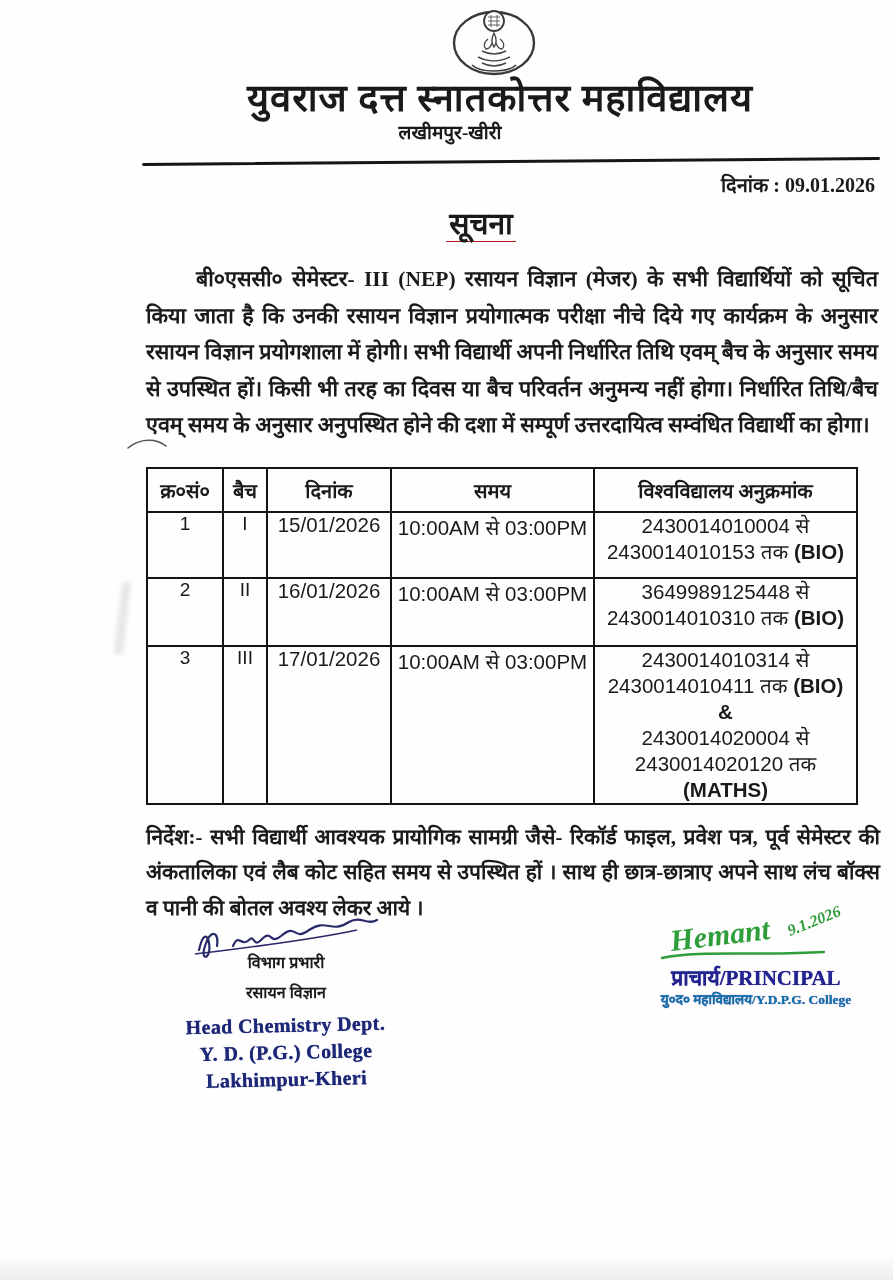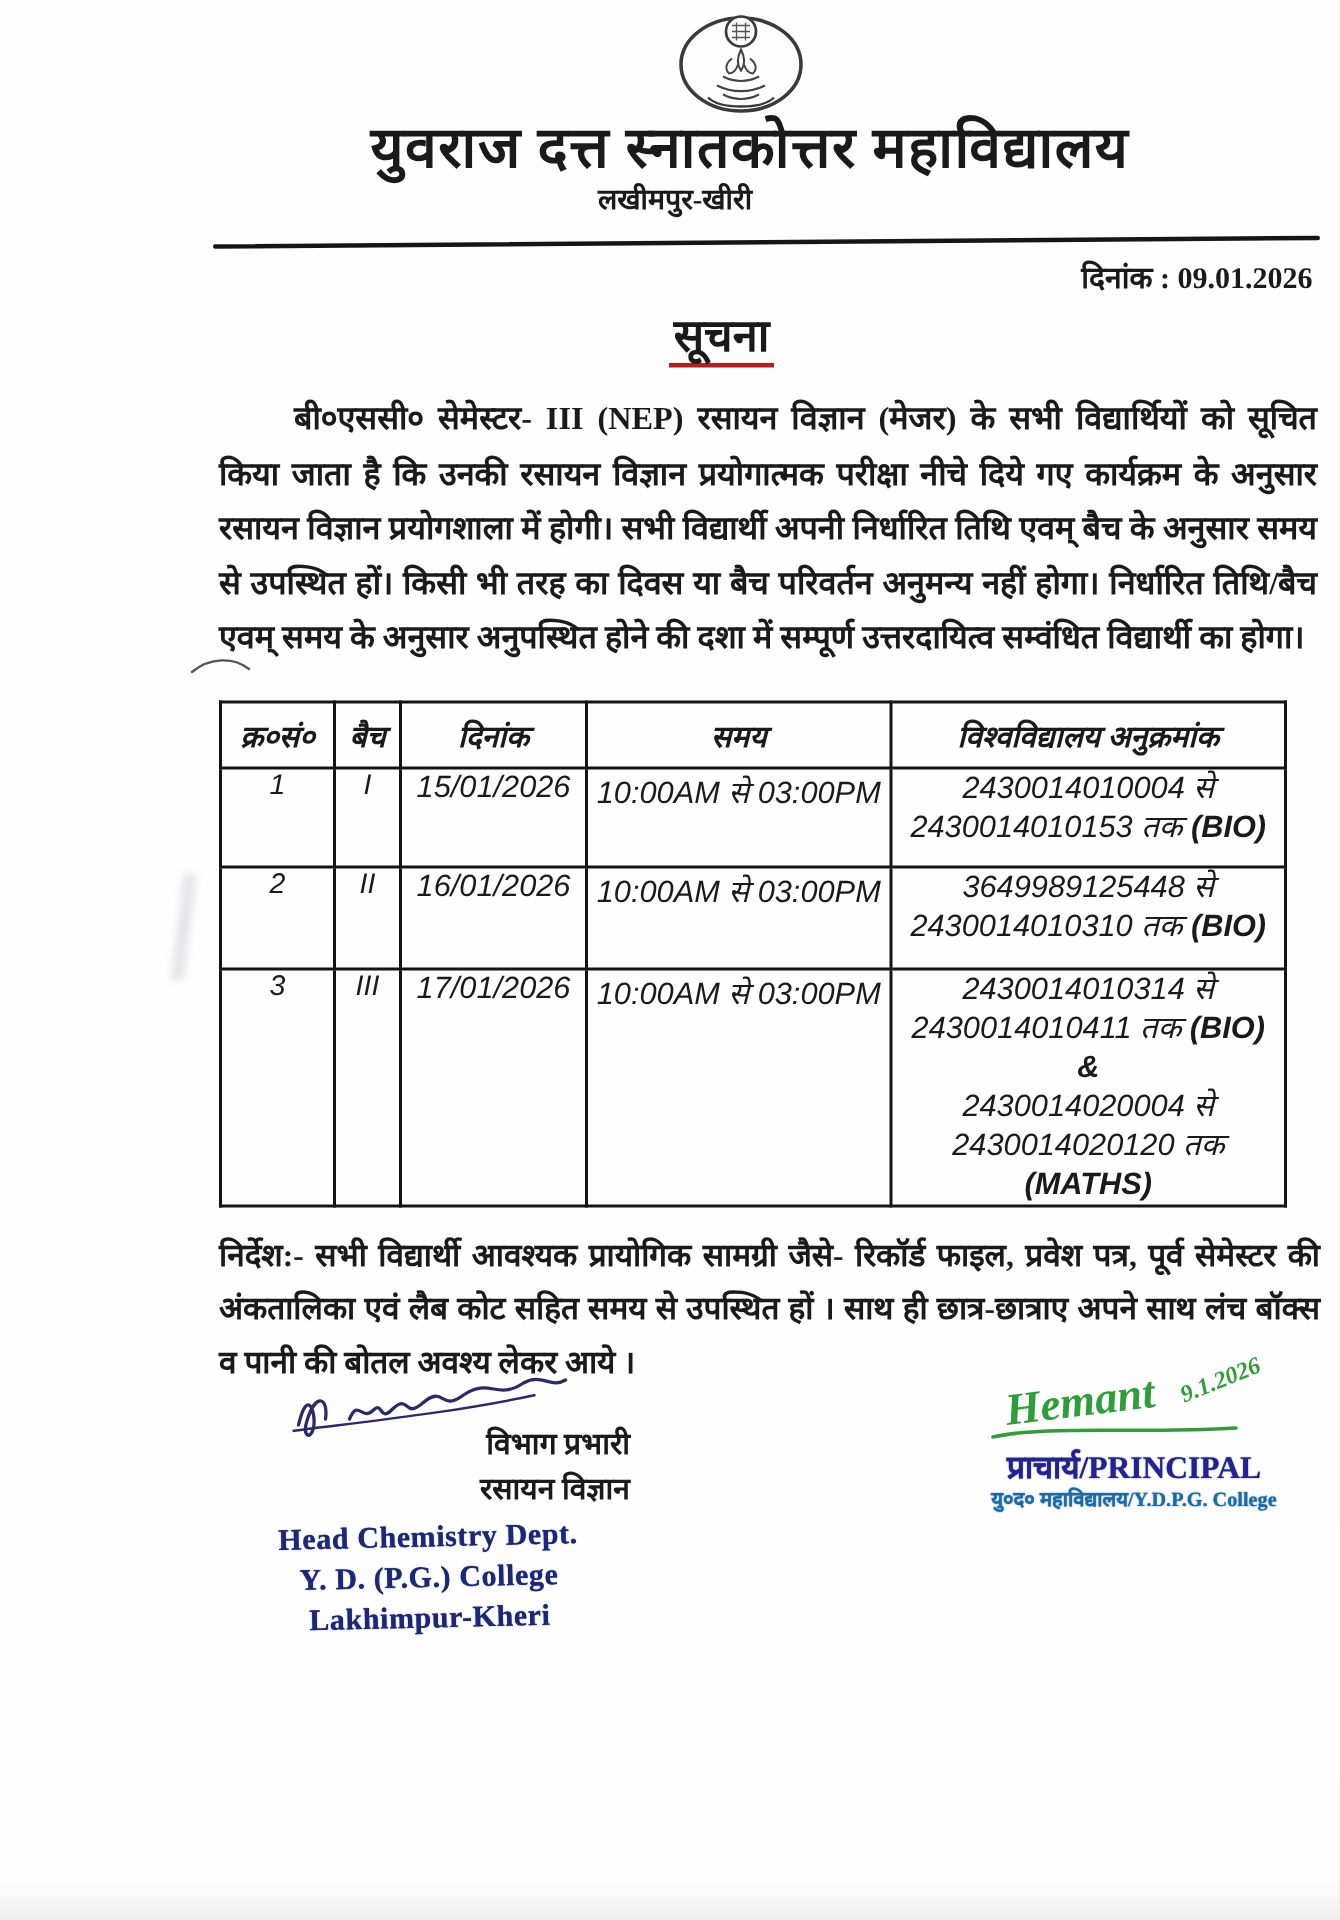--- a/index.html
+++ b/index.html
@@ -31,31 +31,31 @@
     position:absolute; top:160px; left:142px; width:738px; height:3px;
     background:#161616; transform:rotate(-0.45deg); border-radius:2px;
   }
   .date-line{
     position:absolute; top:171px; right:18px; font-size:20px; font-weight:600;
   }
   .notice-title{
     position:absolute; top:202px; left:145px; width:640px; text-align:center;
     font-size:30px; font-weight:700;
   }
-  .notice-title span{ border-bottom:3px solid #b91c1c; padding:0 3px 1px;margin-left:32px; }
+  .notice-title span{ border-bottom:1px solid #b91c1c; padding:0 3px 1px;margin-left:32px; }
   
   .body-par{
     position:absolute; top:261px; left:146px; width:732px;
     font-size:21.5px; line-height:1.7; font-weight:600;
     text-align:justify; text-indent:50px;
   }
   
   table.sched{
     position:absolute; top:467px; left:146px; width:710px;
-    border-collapse:collapse; table-layout:fixed;font-style:italic;
+    border-collapse:collapse; table-layout:fixed;
   }
   table.sched th, table.sched td{
     border:2.4px solid #141414; padding:0; vertical-align:top;
     text-align:center; overflow:hidden;
   }
   table.sched th{
     height:42px; font-size:20px; font-weight:700; vertical-align:middle;
     font-family:"Liberation Serif", serif;
   }
   td.c-sno,td.c-batch{ font-family:"Liberation Sans", sans-serif; font-size:19px; padding-top:10px; }
@@ -65,21 +65,21 @@
   tr.r1{ height:66px; } tr.r2{ height:68px; } tr.r3{ height:156px; }
   
   .instructions{
     position:absolute; top:820px; left:146px; width:734px;
     font-size:21px; line-height:1.68; font-weight:600; text-align:justify;
   }
   .instructions b{ font-weight:800; }
   
   .sig-left{ position:absolute; top:912px; left:152px; width:268px; text-align:center; }
   .sig-left .ink{ display:block; margin:0 auto -16px auto; }
-  .sig-left .role{ font-size:20px; font-weight:600; line-height:30px;text-align:right; }
+  .sig-left .role{ font-size:16px; font-weight:600; line-height:30px; }
   .stamp-left{
     margin-top:4px; color:#1c2777; font-weight:700; font-size:20px; line-height:27px;
     transform:rotate(-1.3deg); letter-spacing:0.4px;
     text-shadow:0 0 0.7px #1c2777;
   }
   .sig-right{ position:absolute; top:908px; left:628px; width:256px; text-align:center; }
   .sig-green{ position:relative; height:58px; color:#2e9e3a; }
   .sig-green .name{
     position:absolute; left:42px; top:10px; font-size:30px; font-style:italic;
     font-weight:700; transform:rotate(-7deg); font-family:"Liberation Serif", serif;

